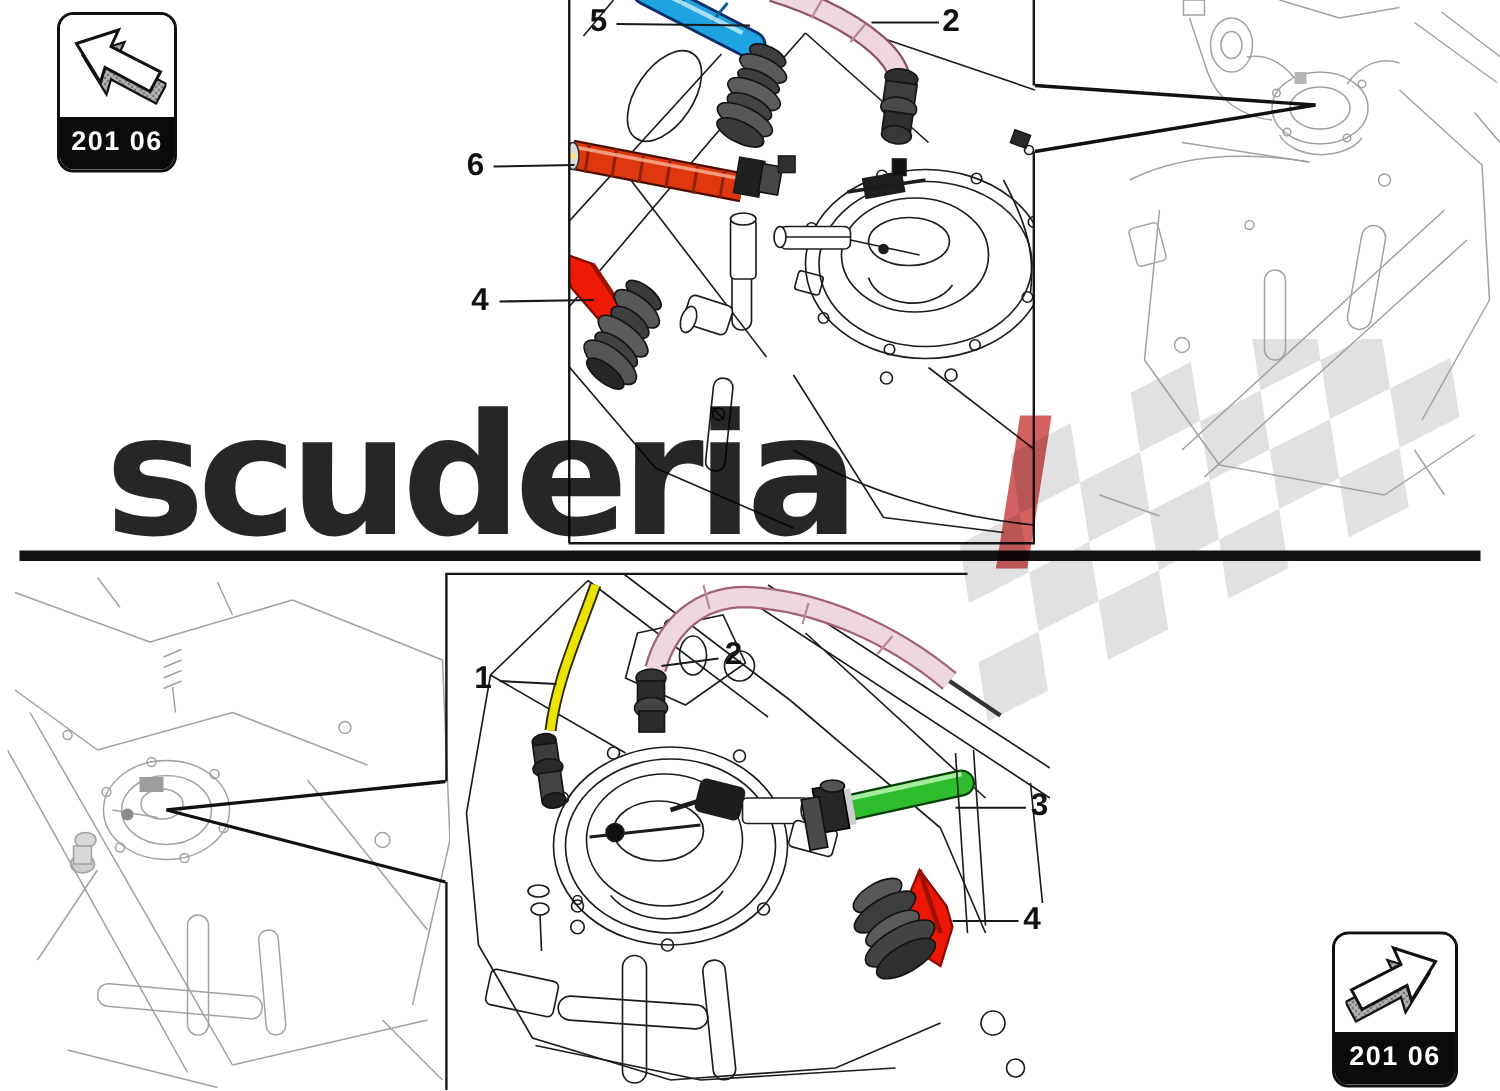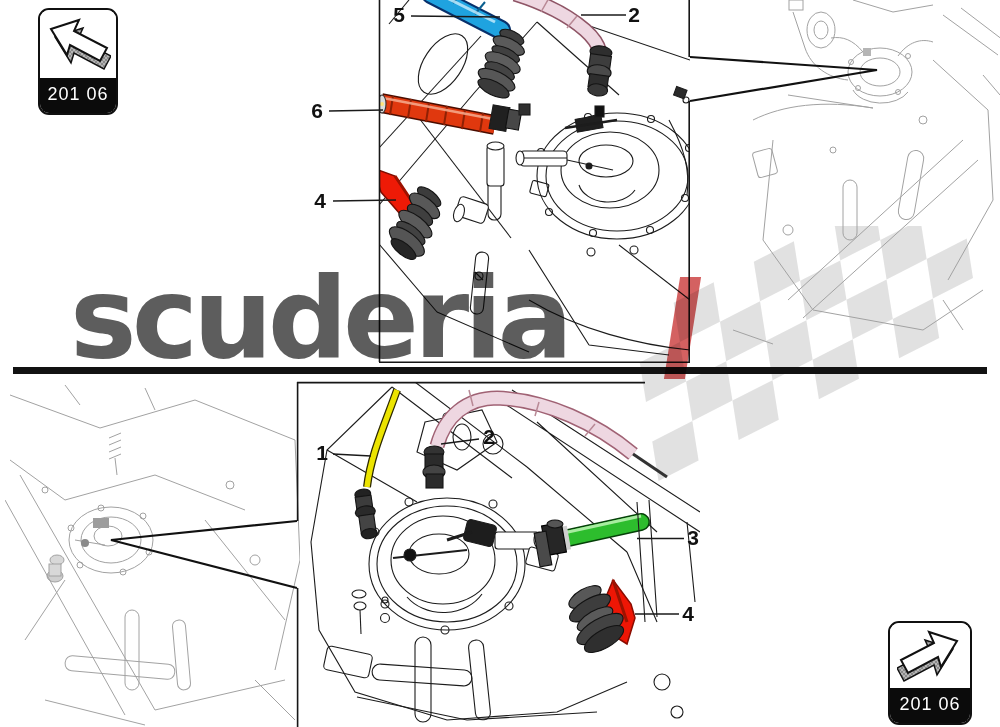--- a/index.html
+++ b/index.html
@@ -1,41 +1,41 @@
 <!DOCTYPE html>
 <html><head>
 <meta charset="utf-8">
 <style>
   html,body{margin:0;padding:0;background:#fff;}
   .canvas{position:relative;width:1000px;height:727px;background:#ffffff;overflow:hidden;
           font-family:"Liberation Sans",sans-serif;}
   svg{display:block;}
   
   .wm-brand{position:absolute;left:70px;top:262px;font-family:"DejaVu Sans",sans-serif;
-    font-weight:700;font-size:112px;letter-spacing:-5px;line-height:1;color:#404040;
+    font-weight:700;font-size:112px;letter-spacing:-5px;line-height:1;color:#000000;
     opacity:.85;mix-blend-mode:multiply;z-index:5;white-space:nowrap;}
   .wm-bar{position:absolute;left:672px;top:277px;width:21px;height:102px;background:#c62b2b;
     transform:skewX(-9deg);opacity:.75;mix-blend-mode:multiply;z-index:5;}
   .wm-tag{position:absolute;left:72px;top:418px;font-family:"DejaVu Sans",sans-serif;
     font-weight:700;font-size:45px;letter-spacing:47px;word-spacing:12px;line-height:1;
     color:#c6c6c6;opacity:.8;mix-blend-mode:multiply;z-index:5;white-space:nowrap;}
   .flag{position:absolute;left:628px;top:226px;z-index:0;opacity:.55;}
   
   .divider{position:absolute;left:13px;top:367px;width:974px;height:7px;background:#121212;z-index:4;}
   
   .draw{position:absolute;z-index:1;}
   .overlay{position:absolute;left:0;top:0;z-index:4;pointer-events:none;}
   
   .callout{position:absolute;transform:translate(-50%,-52%);font-weight:700;font-size:21px;
     color:#111;z-index:6;font-family:"Liberation Sans",sans-serif;}
   
   .badge{position:absolute;background:#fff;border:2px solid #101010;border-radius:11px;
     overflow:hidden;display:flex;flex-direction:column;z-index:7;}
   .badge .art{flex:1;display:flex;align-items:center;justify-content:center;background:#fff;}
-  .badge .code{background:#0b0b0b;color:#fff;text-align:center;font-weight:400;font-size:18px;
+  .badge .code{background:#0b0b0b;color:#fff;text-align:center;font-weight:700;font-size:18px;
     padding:6px 0 8px;letter-spacing:1px;}
 </style>
 </head>
 <body>
 
 <div class="canvas">
 
   <svg class="flag" width="380" height="260" viewBox="0 0 380 260">
     <g transform="translate(18,176) rotate(-27) skewX(-18)" fill="#cacaca">
       <rect x="45" y="-76" width="45" height="38"></rect>

